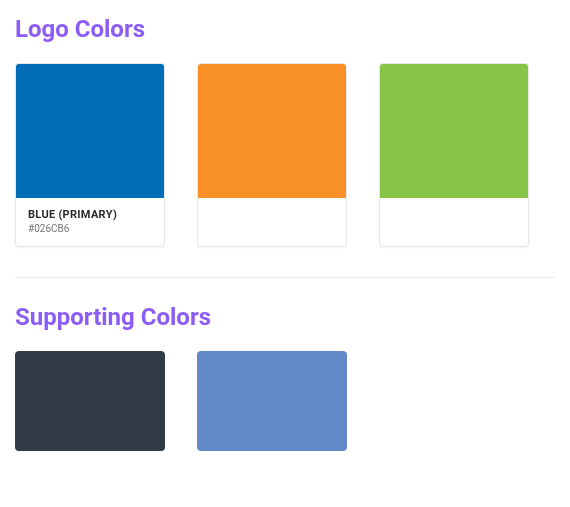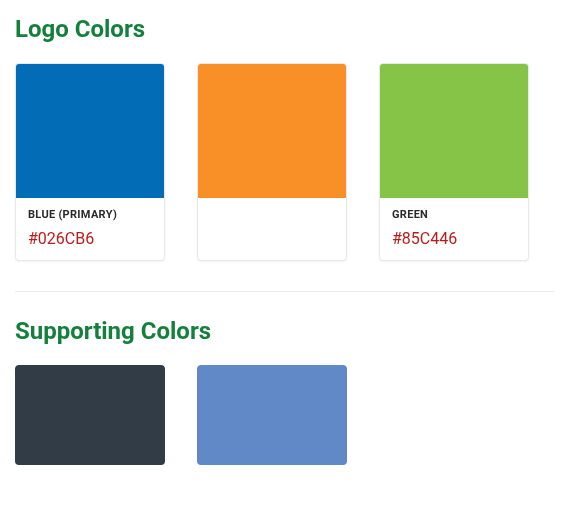--- a/index.html
+++ b/index.html
@@ -9,21 +9,21 @@
     }
     body {
       font-family: -apple-system, BlinkMacSystemFont, "Segoe UI", Roboto, "Helvetica Neue", Arial, sans-serif;
       background: #fff;
       padding: 15px;
       width: 570px;
     }
     .section-title {
       font-size: 24px;
       font-weight: 700;
-      color: #15803d;
+      color: #8b5cf6;
       margin-bottom: 20px;
     }
     .swatch-row {
       display: flex;
       gap: 32px;
       margin-bottom: 30px;
     }
     .swatch-card {
       width: 150px;
       border: 1px solid #e5e7eb;
@@ -37,25 +37,25 @@
       height: 134px;
     }
     .swatch-info {
       padding: 10px 12px 12px 12px;
     }
     .swatch-name {
       font-size: 11px;
       font-weight: 700;
       color: #2a2a2a;
       letter-spacing: 0.3px;
-      margin-bottom: 8px;
+      margin-bottom: 2px;
     }
     .swatch-hex {
-      font-size: 16px;
-      color: #b91c1c;
+      font-size: 10px;
+      color: #737373;
     }
     .divider {
       border: none;
       border-top: 1px solid #e8eaed;
       margin: 0 0 25px 0;
     }
     .swatch-row.secondary .swatch-card {
       border: none;
       box-shadow: none;
     }
@@ -77,24 +77,20 @@
       <div class="swatch-hex">#026CB6</div>
     </div>
   </div>
   <div class="swatch-card">
     <div class="swatch-color" style="background:#F99027"></div>
     <div class="swatch-info">
     </div>
   </div>
   <div class="swatch-card">
     <div class="swatch-color" style="background:#85C446"></div>
-    <div class="swatch-info">
-      <div class="swatch-name">GREEN</div>
-      <div class="swatch-hex">#85C446</div>
-    </div>
   </div>
 </div>
 
 <hr class="divider">
 
 <h2 class="section-title">Supporting Colors</h2>
 
 <div class="swatch-row secondary">
   <div class="swatch-card">
     <div class="swatch-color" style="background:#323C46"></div>

